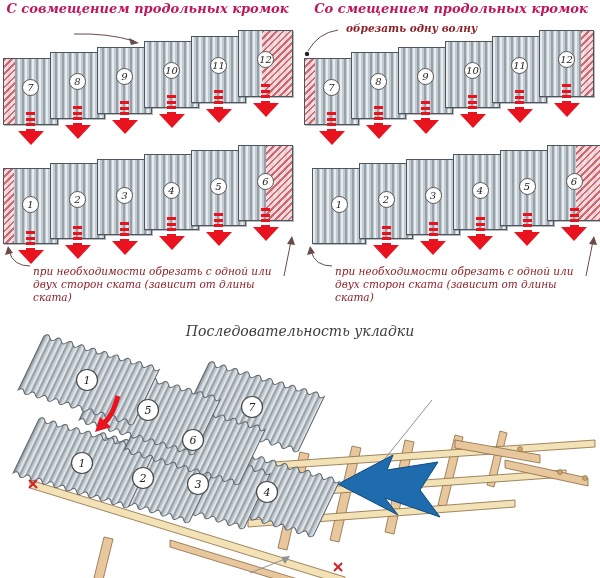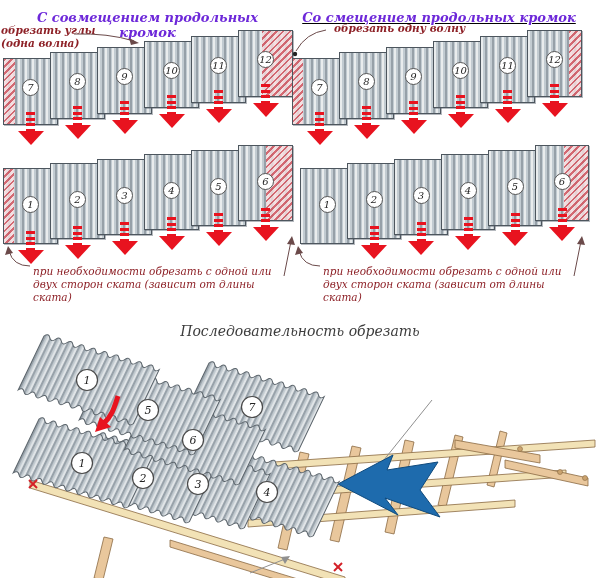--- a/index.html
+++ b/index.html
@@ -2,24 +2,24 @@
 <html><head>
 <meta charset="utf-8">
 <style>
   html,body { margin:0; padding:0; background:#fff; }
   #page {
     position:relative; width:600px; height:578px; overflow:hidden;
     background:#fff; font-family:"DejaVu Serif", serif;
   }
   .panel { position:absolute; top:0; height:300px; }
   #panel-aligned { left:0;  width:295px; }
-  #panel-offset  { left:290px; width:298px;text-decoration:underline; }
+  #panel-offset  { left:302px; width:298px; }
   .panel h2 {
-    margin:9px; padding-top:1px; text-align:center;
-    font:bold italic 13px "DejaVu Serif", serif; color:#6d28d9;
+    margin:0; padding-top:1px; text-align:center;
+    font:bold italic 13px "DejaVu Serif", serif; color:#be185d;
   }
   .cutlabel {
     position:absolute; font:bold italic 10.5px "DejaVu Serif", serif;
     color:#8d2026; line-height:1.2; white-space:nowrap;
   }
   #panel-aligned .cutlabel { left:1px; top:24px; }
   #panel-offset  .cutlabel { left:38px; top:22px;margin-left:6px; }
   .note {
     position:absolute; left:33px; top:254px; width:258px;
     font:italic 10.5px "DejaVu Serif", serif; color:#8d2026; line-height:1.25;
@@ -61,24 +61,20 @@
   }
   #roof-svg { position:absolute; left:0; top:300px; }
 </style>
 </head>
 <body>
 
 <div id="page">
 
   <section class="panel" id="panel-aligned">
     <h2>С совмещением продольных кромок</h2>
-    <div class="cutlabel">
-      <div>обрезать углы</div>
-      <div>(одна волна)</div>
-    </div>
     <div class="sheets">
         <div class="sheet" style="left: 3px; top: 58px; width: 55px; height: 67px;">
           <div class="hatch left" style="width: 11px;"></div>
         </div>
         <div class="num" style="left: 22px; top: 79px;">7</div>
         <div class="varrow" style="left: 17.5px; top: 112px;">
           <div class="tail"></div>
           <div class="head"></div>
         </div>
         <div class="sheet" style="left: 50px; top: 52px; width: 55px; height: 67px;"></div>
@@ -248,21 +244,21 @@
       <path d="M36,30 Q16,33 6,51" stroke="#6b4a4a" stroke-width="1" fill="none"></path>
       <circle cx="5" cy="54" r="2.2" fill="#222"></circle>
       <path d="M30,266 Q13,266 9,251" stroke="#6b4a4a" stroke-width="1" fill="none"></path>
       <polygon points="8,246 5,255 13,253" fill="#6b4a4a"></polygon>
       <path d="M284,276 L291,241" stroke="#6b4a4a" stroke-width="1" fill="none"></path>
       <polygon points="292,236 287,244 295,245" fill="#6b4a4a"></polygon>
     </svg>
     <p class="note">при необходимости обрезать с одной или двух сторон ската (зависит от длины ската)</p>
   </section>
 
-  <div id="seq-title">Последовательность обрезать</div>
+  <div id="seq-title">Последовательность укладки</div>
   <svg id="roof-svg" width="600" height="278">
       <defs>
         <pattern id="corr" width="6" height="10" patternUnits="userSpaceOnUse">
           <rect width="6" height="10" fill="#c6ced3"></rect>
           <rect width="2.2" height="10" fill="#98a2aa"></rect>
           <rect x="4.2" width="1.6" height="10" fill="#e7eaec"></rect>
         </pattern>
       </defs>
       <polygon points="300,152 309,154 287,250 278,248" fill="#e9c79c" stroke="#8a6a42" stroke-width="0.8"></polygon>
       <polygon points="352,146 361,148 339,242 330,240" fill="#e9c79c" stroke="#8a6a42" stroke-width="0.8"></polygon>

